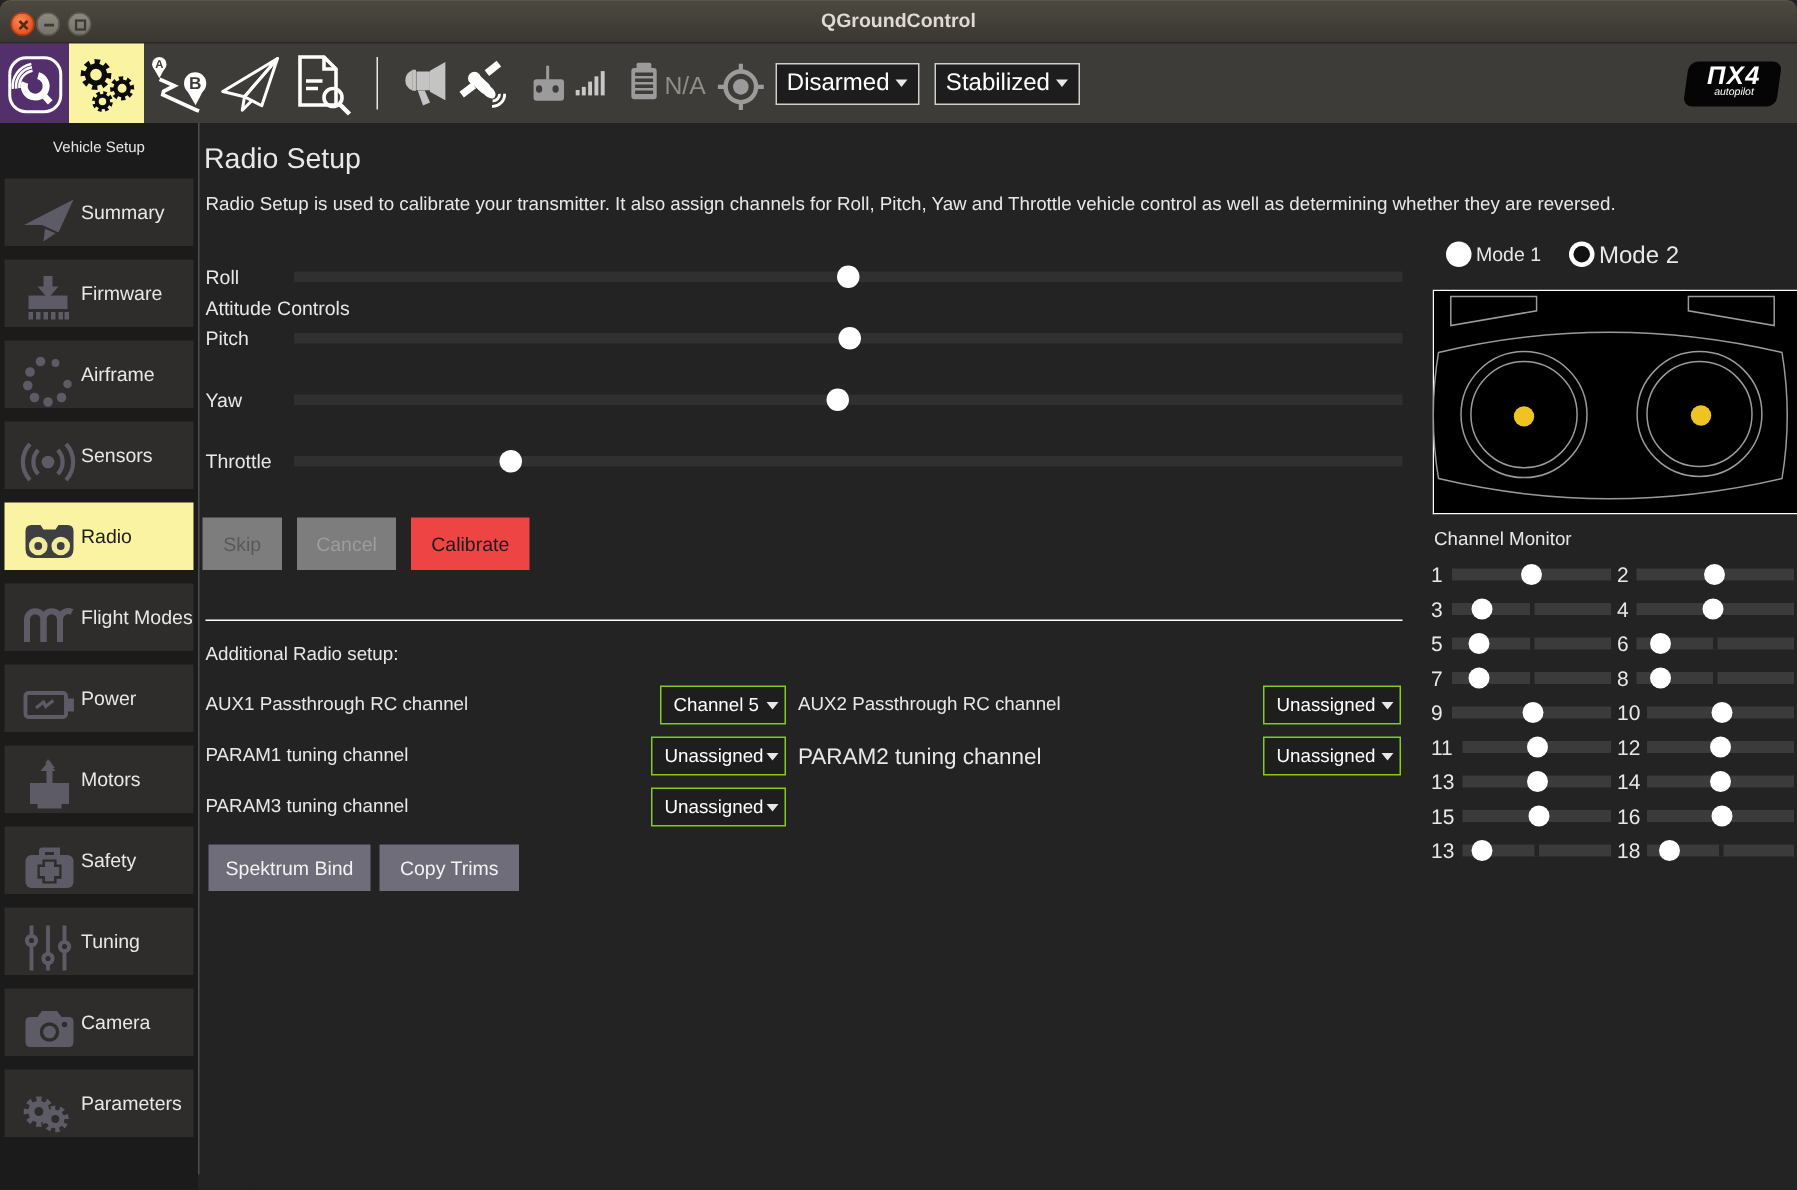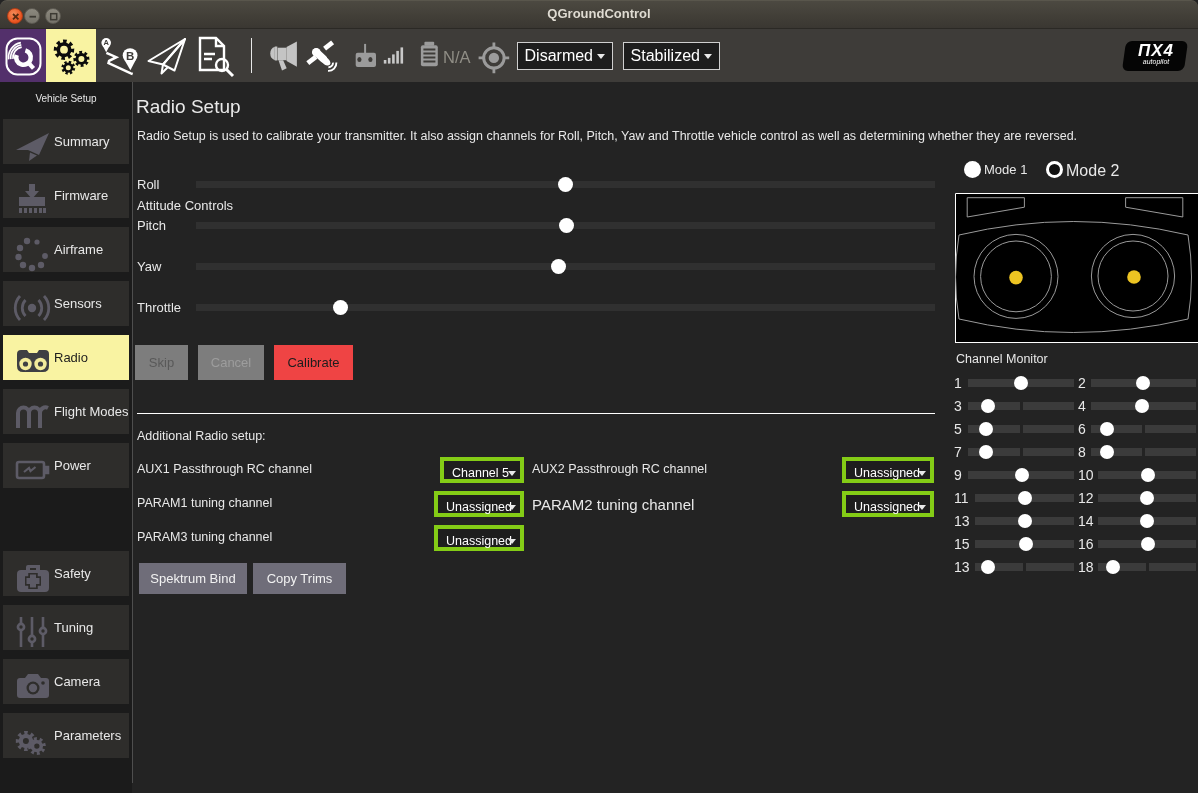--- a/index.html
+++ b/index.html
@@ -32,21 +32,21 @@
   .sbtn .lbl { position:absolute; left:51px; top:15px; white-space:nowrap; font-size:13px; }
   .sbtn svg { position:absolute; left:10px; top:7px; }
   .sbtn.sel { background:#f9f3a2; color:#1d1d1d; }
   #vline { position:absolute; left:132px; top:82px; width:1px; height:701px; background:#4e4e4e; }
   
   .txt { position:absolute; color:#e8e8e8; white-space:nowrap; }
   .track { position:absolute; height:7px; background:#303030; }
   .knob { position:absolute; width:15px; height:15px; border-radius:50%; background:#fff; }
   .gbtn { position:absolute; top:345px; height:35px; background:#7d7d7d; color:#595959;
     font-size:13px; text-align:center; line-height:35px; }
-  .dd { position:absolute; height:26px; border:4px solid #84cc16; background:#1e1e1e;
+  .dd { position:absolute; height:26px; border:1px solid #84cc16; background:#1e1e1e;
     color:#fff; font-size:12.5px; line-height:24px; text-align:left; padding-left:8px; }
   .dd .arr { position:absolute; right:4px; top:10px;
     width:0; height:0; border-left:4px solid transparent; border-right:4px solid transparent;
     border-top:5px solid #e8e8e8; }
   .cmtrack { position:absolute; height:8px; background:#3b3b3b; }
   .cmknob { position:absolute; width:14px; height:14px; border-radius:50%; background:#fff; }
   .cmnum { position:absolute; color:#e8e8e8; font-size:14px; }
 </style>
 </head>
 <body>
@@ -283,20 +283,32 @@
       </div>
     <div class="sbtn" style="top:361px;">
         <svg width="40" height="40" viewBox="0 0 40 40">
           <g fill="none" stroke="#5d5b66" stroke-width="2.6">
             <rect x="4" y="12" width="27" height="16" rx="2"></rect>
             <path d="M31 17 h4 v6 h-4" fill="#5d5b66"></path>
             <path d="M11 22 l5 -4 1.5 3 5 -4" stroke-width="2.2"></path>
           </g>
         </svg>
         <span class="lbl">Power</span>
+      </div>
+    <div class="sbtn" style="top:415px;">
+        <svg width="40" height="40" viewBox="0 0 40 40">
+          <g fill="#5d5b66">
+            <path d="M17 5 l4 0 0 0 -2 -3 Z M16.5 8 l7 0 -3.5 -5 Z"></path>
+            <rect x="18" y="6" width="4" height="12"></rect>
+            <path d="M19 4 l5 6 h-10 Z"></path>
+            <path d="M7 18 h26 v14 h-26 Z"></path>
+            <rect x="12" y="32" width="16" height="3"></rect>
+          </g>
+        </svg>
+        <span class="lbl">Motors</span>
       </div>
     <div class="sbtn" style="top:469px;">
         <svg width="40" height="40" viewBox="0 0 40 40">
           <g fill="#5d5b66">
             <path d="M13 13 v-4 q0 -2 2 -2 h10 q2 0 2 -0 v6 h-4 v-3 h-6 v3 Z"></path>
             <rect x="4" y="12" width="32" height="22" rx="4"></rect>
           </g>
           <path d="M20 15 v16 M12 23 h16" stroke="#2e2d2b" stroke-width="9.5"></path>
           <path d="M20 16.5 v13 M13.5 23 h13" stroke="#5d5b66" stroke-width="6"></path>
         </svg>

